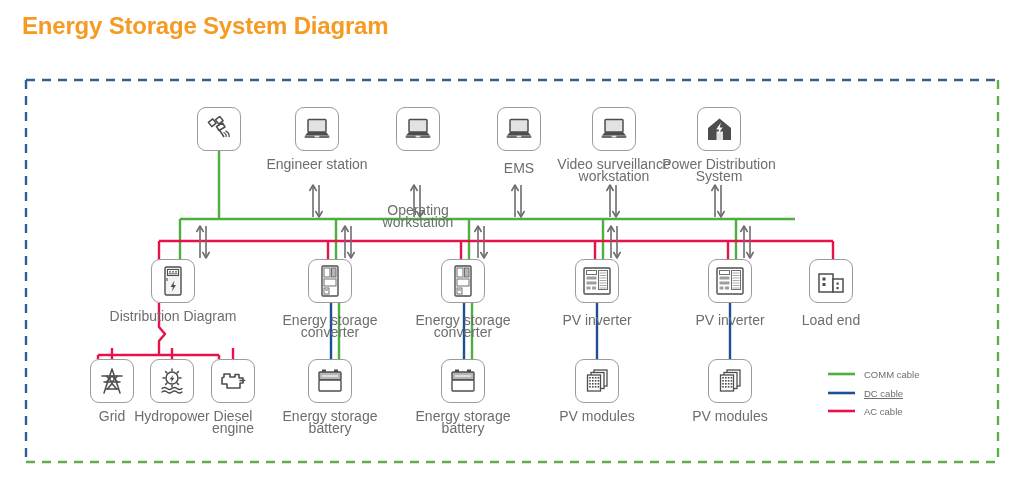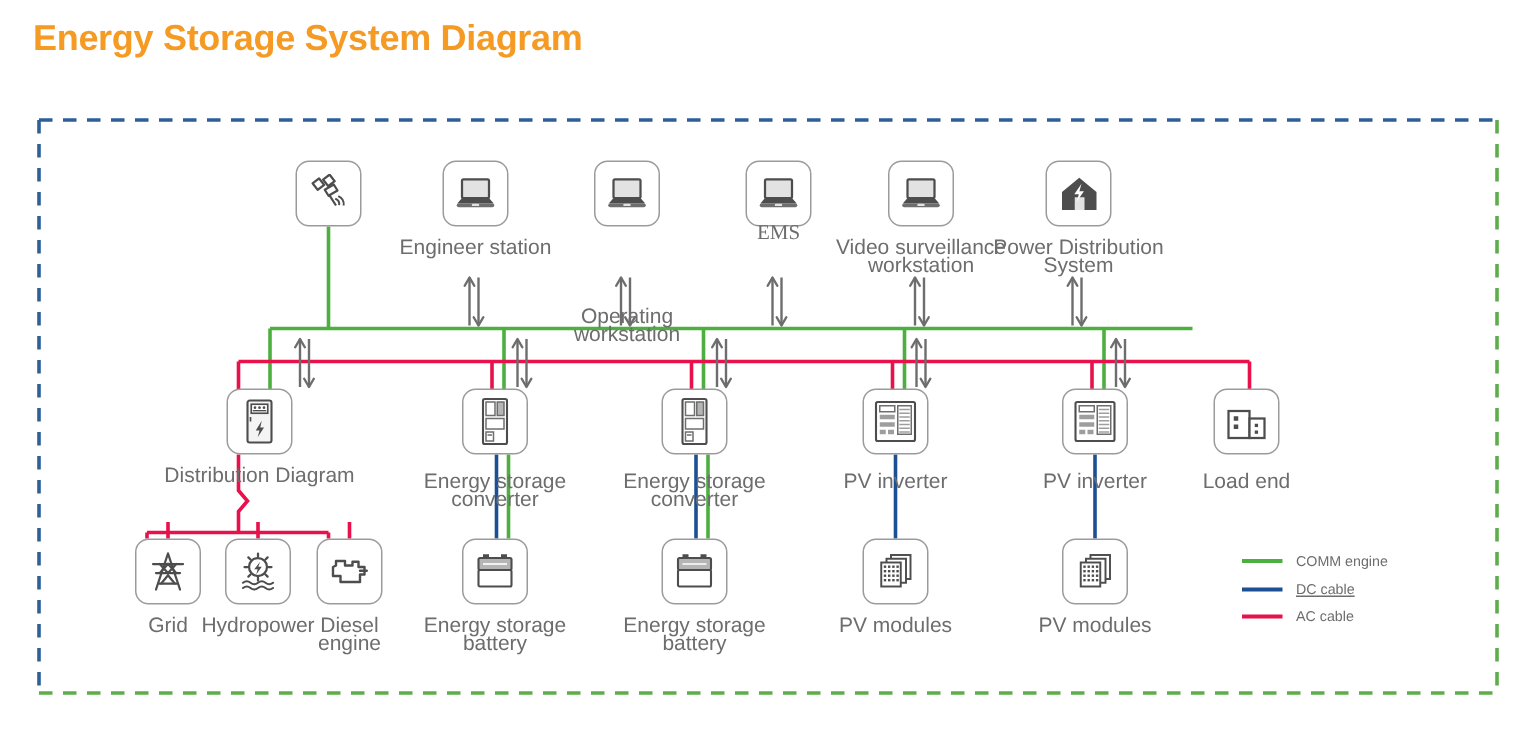--- a/index.html
+++ b/index.html
@@ -186,21 +186,21 @@
 <div class="node" style="left:497px; top:107px;">
   <span>
     <svg width="28" height="24" viewBox="0 0 28 24">
       <rect x="5" y="2.5" width="18" height="12.5" rx="1" fill="#e2e2e2" stroke="#4d4d4d" stroke-width="1.5"></rect>
       <path d="M2,18.5 L26,18.5 L23,15 L5,15 Z" fill="#4d4d4d"></path>
       <rect x="1.5" y="18.5" width="25" height="2.6" rx="1.3" fill="#6e6e6e"></rect>
       <rect x="11.5" y="18.8" width="5" height="1.6" rx="0.8" fill="#e2e2e2"></rect>
     </svg>
   </span>
 </div>
-<div class="node-label" style="left:469px; top:150px; width:100px;font-family:Liberation Serif, serif;">EMS</div>
+<div class="node-label" style="left:469px; top:163px; width:100px;">EMS</div>
 
 <div class="node" style="left:592px; top:107px;">
   <span>
     <svg width="28" height="24" viewBox="0 0 28 24">
       <rect x="5" y="2.5" width="18" height="12.5" rx="1" fill="#e2e2e2" stroke="#4d4d4d" stroke-width="1.5"></rect>
       <path d="M2,18.5 L26,18.5 L23,15 L5,15 Z" fill="#4d4d4d"></path>
       <rect x="1.5" y="18.5" width="25" height="2.6" rx="1.3" fill="#6e6e6e"></rect>
       <rect x="11.5" y="18.8" width="5" height="1.6" rx="0.8" fill="#e2e2e2"></rect>
     </svg>
   </span>
@@ -432,15 +432,15 @@
         <rect x="6.2" y="19" width="1.6" height="1.6"></rect>
           <rect x="9" y="19" width="1.6" height="1.6"></rect>
         <rect x="11.8" y="19" width="1.6" height="1.6"></rect>
           <rect x="14.6" y="19" width="1.6" height="1.6"></rect>
       </g>
     </svg>
   </span>
 </div>
 <div class="node-label" style="left:678px; top:411px; width:104px;">PV modules</div>
 
-<div class="legend-label" style="left:864px; top:369px;">COMM engine</div>
+<div class="legend-label" style="left:864px; top:369px;">COMM cable</div>
 <div class="legend-label" style="left:864px; top:388px;text-decoration:underline;">DC cable</div>
 <div class="legend-label" style="left:864px; top:406px;">AC cable</div>
 
 </body></html>

